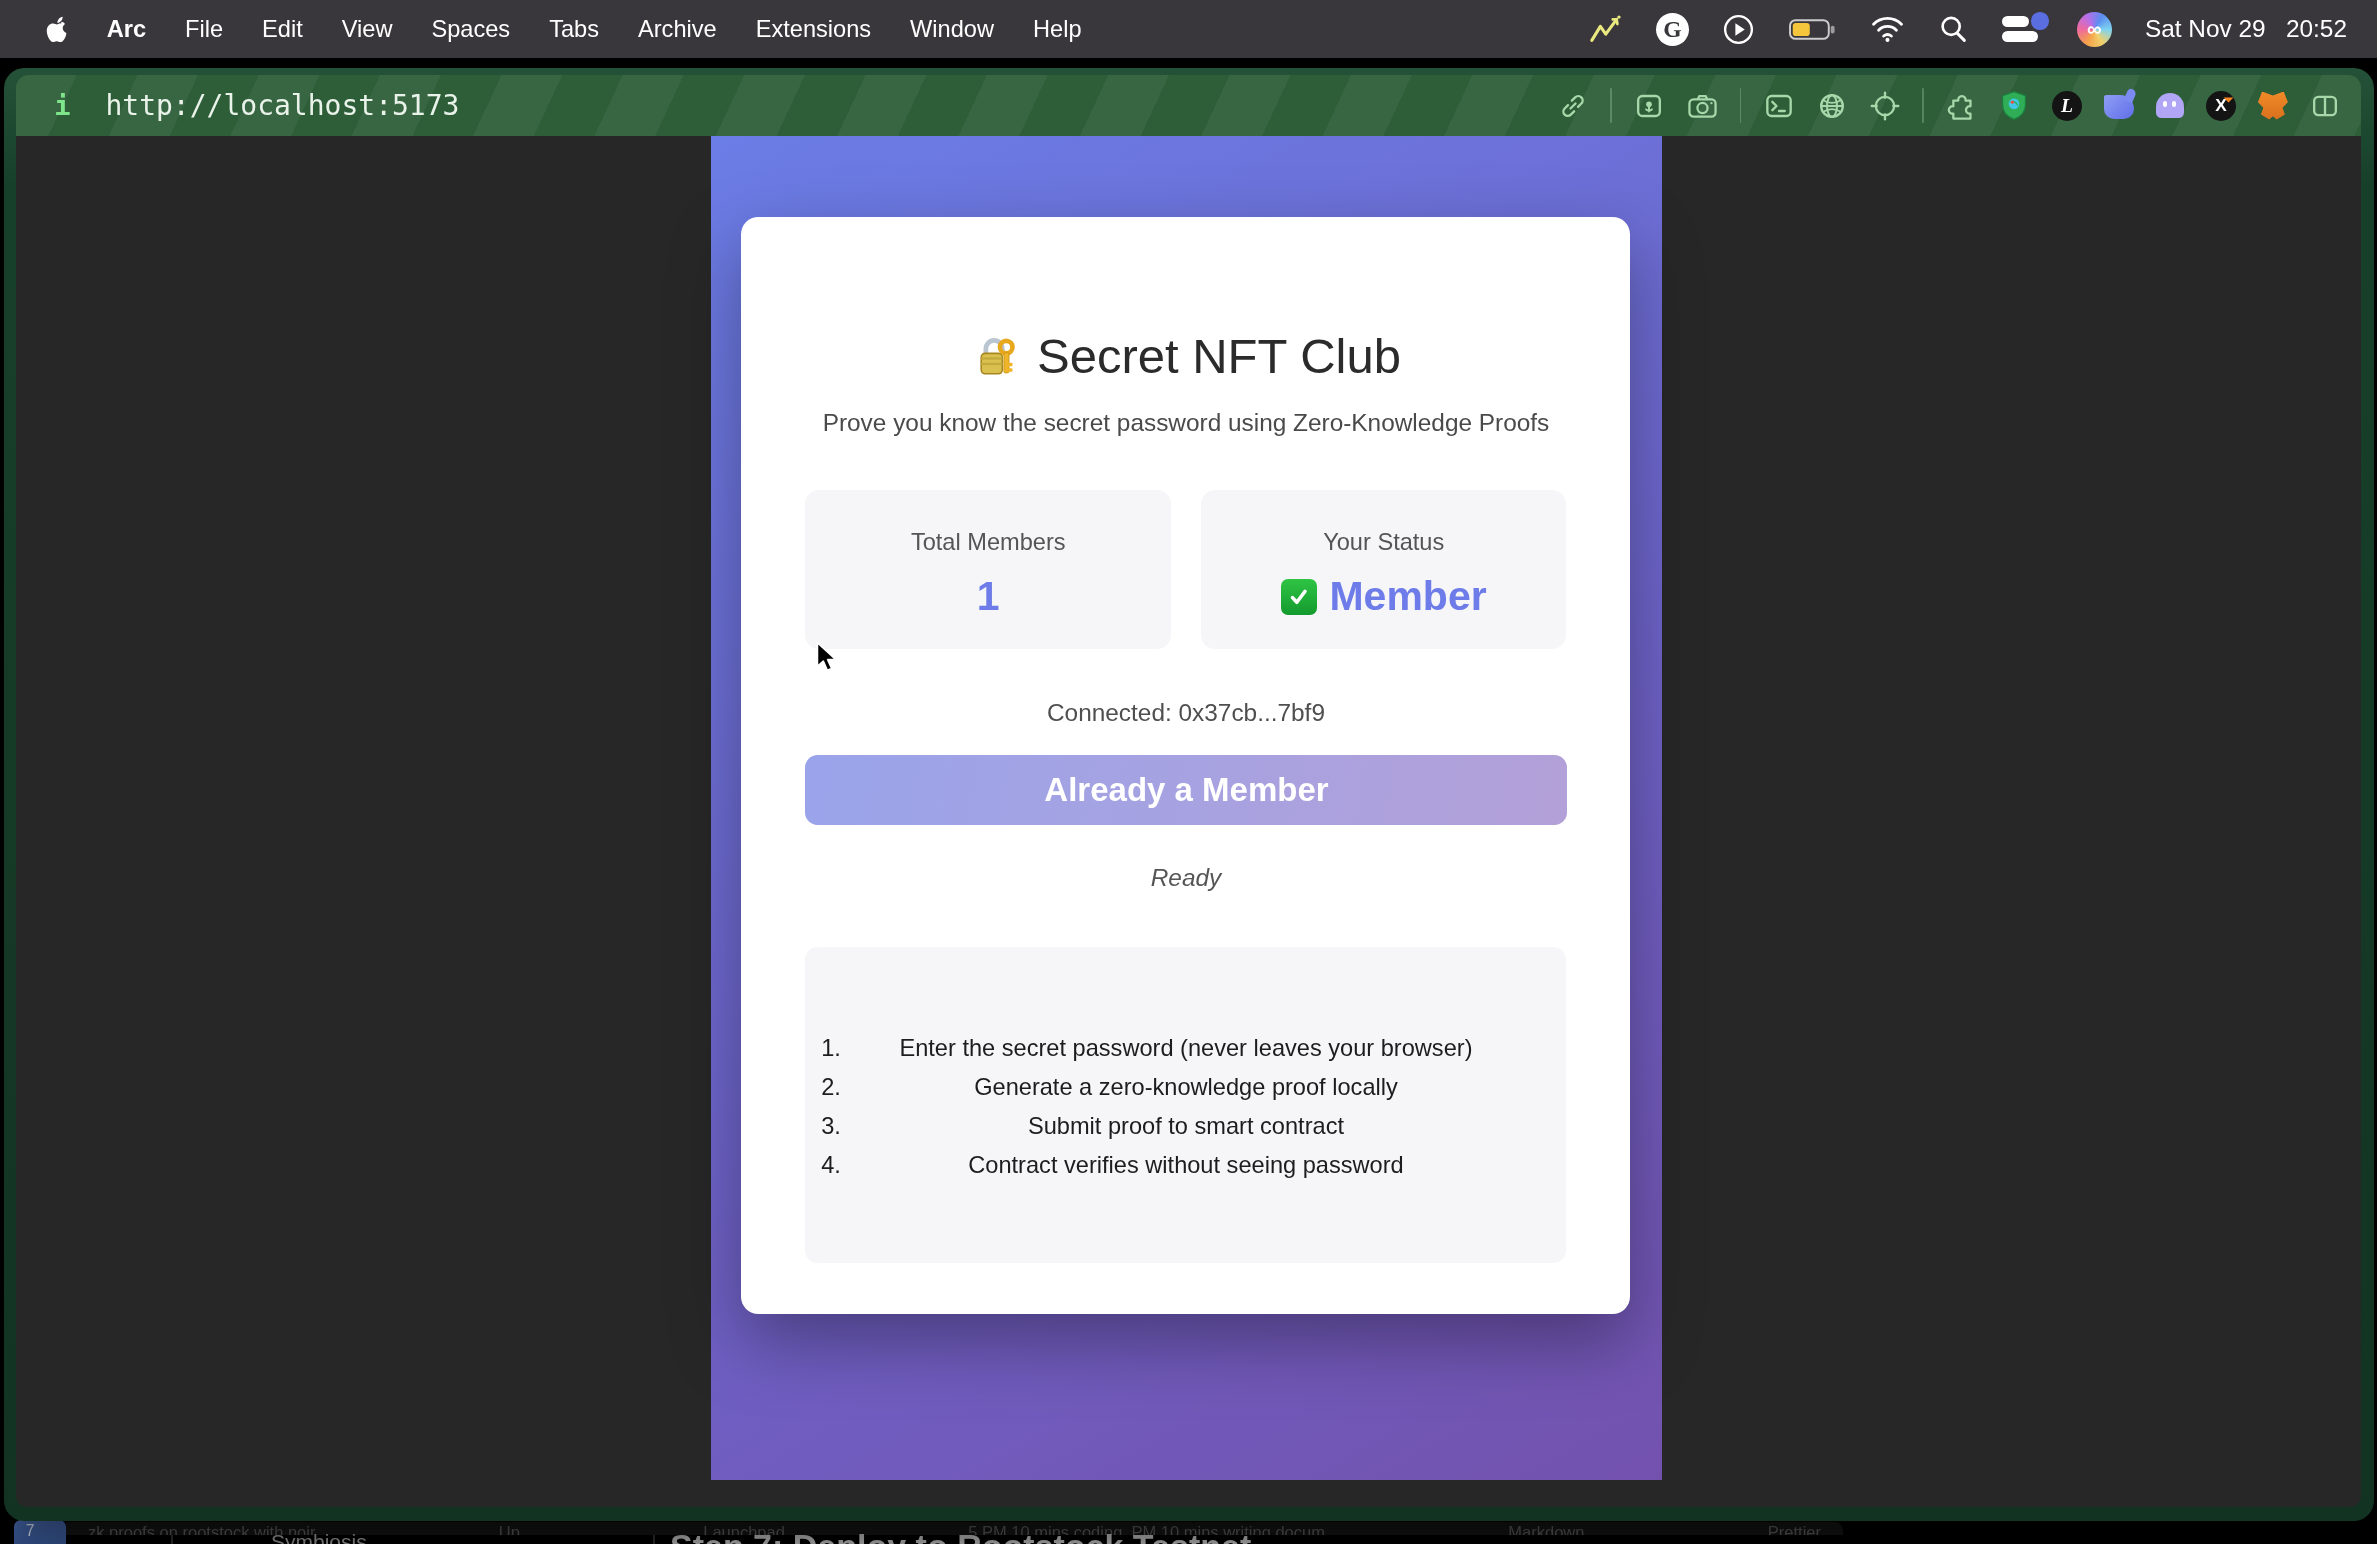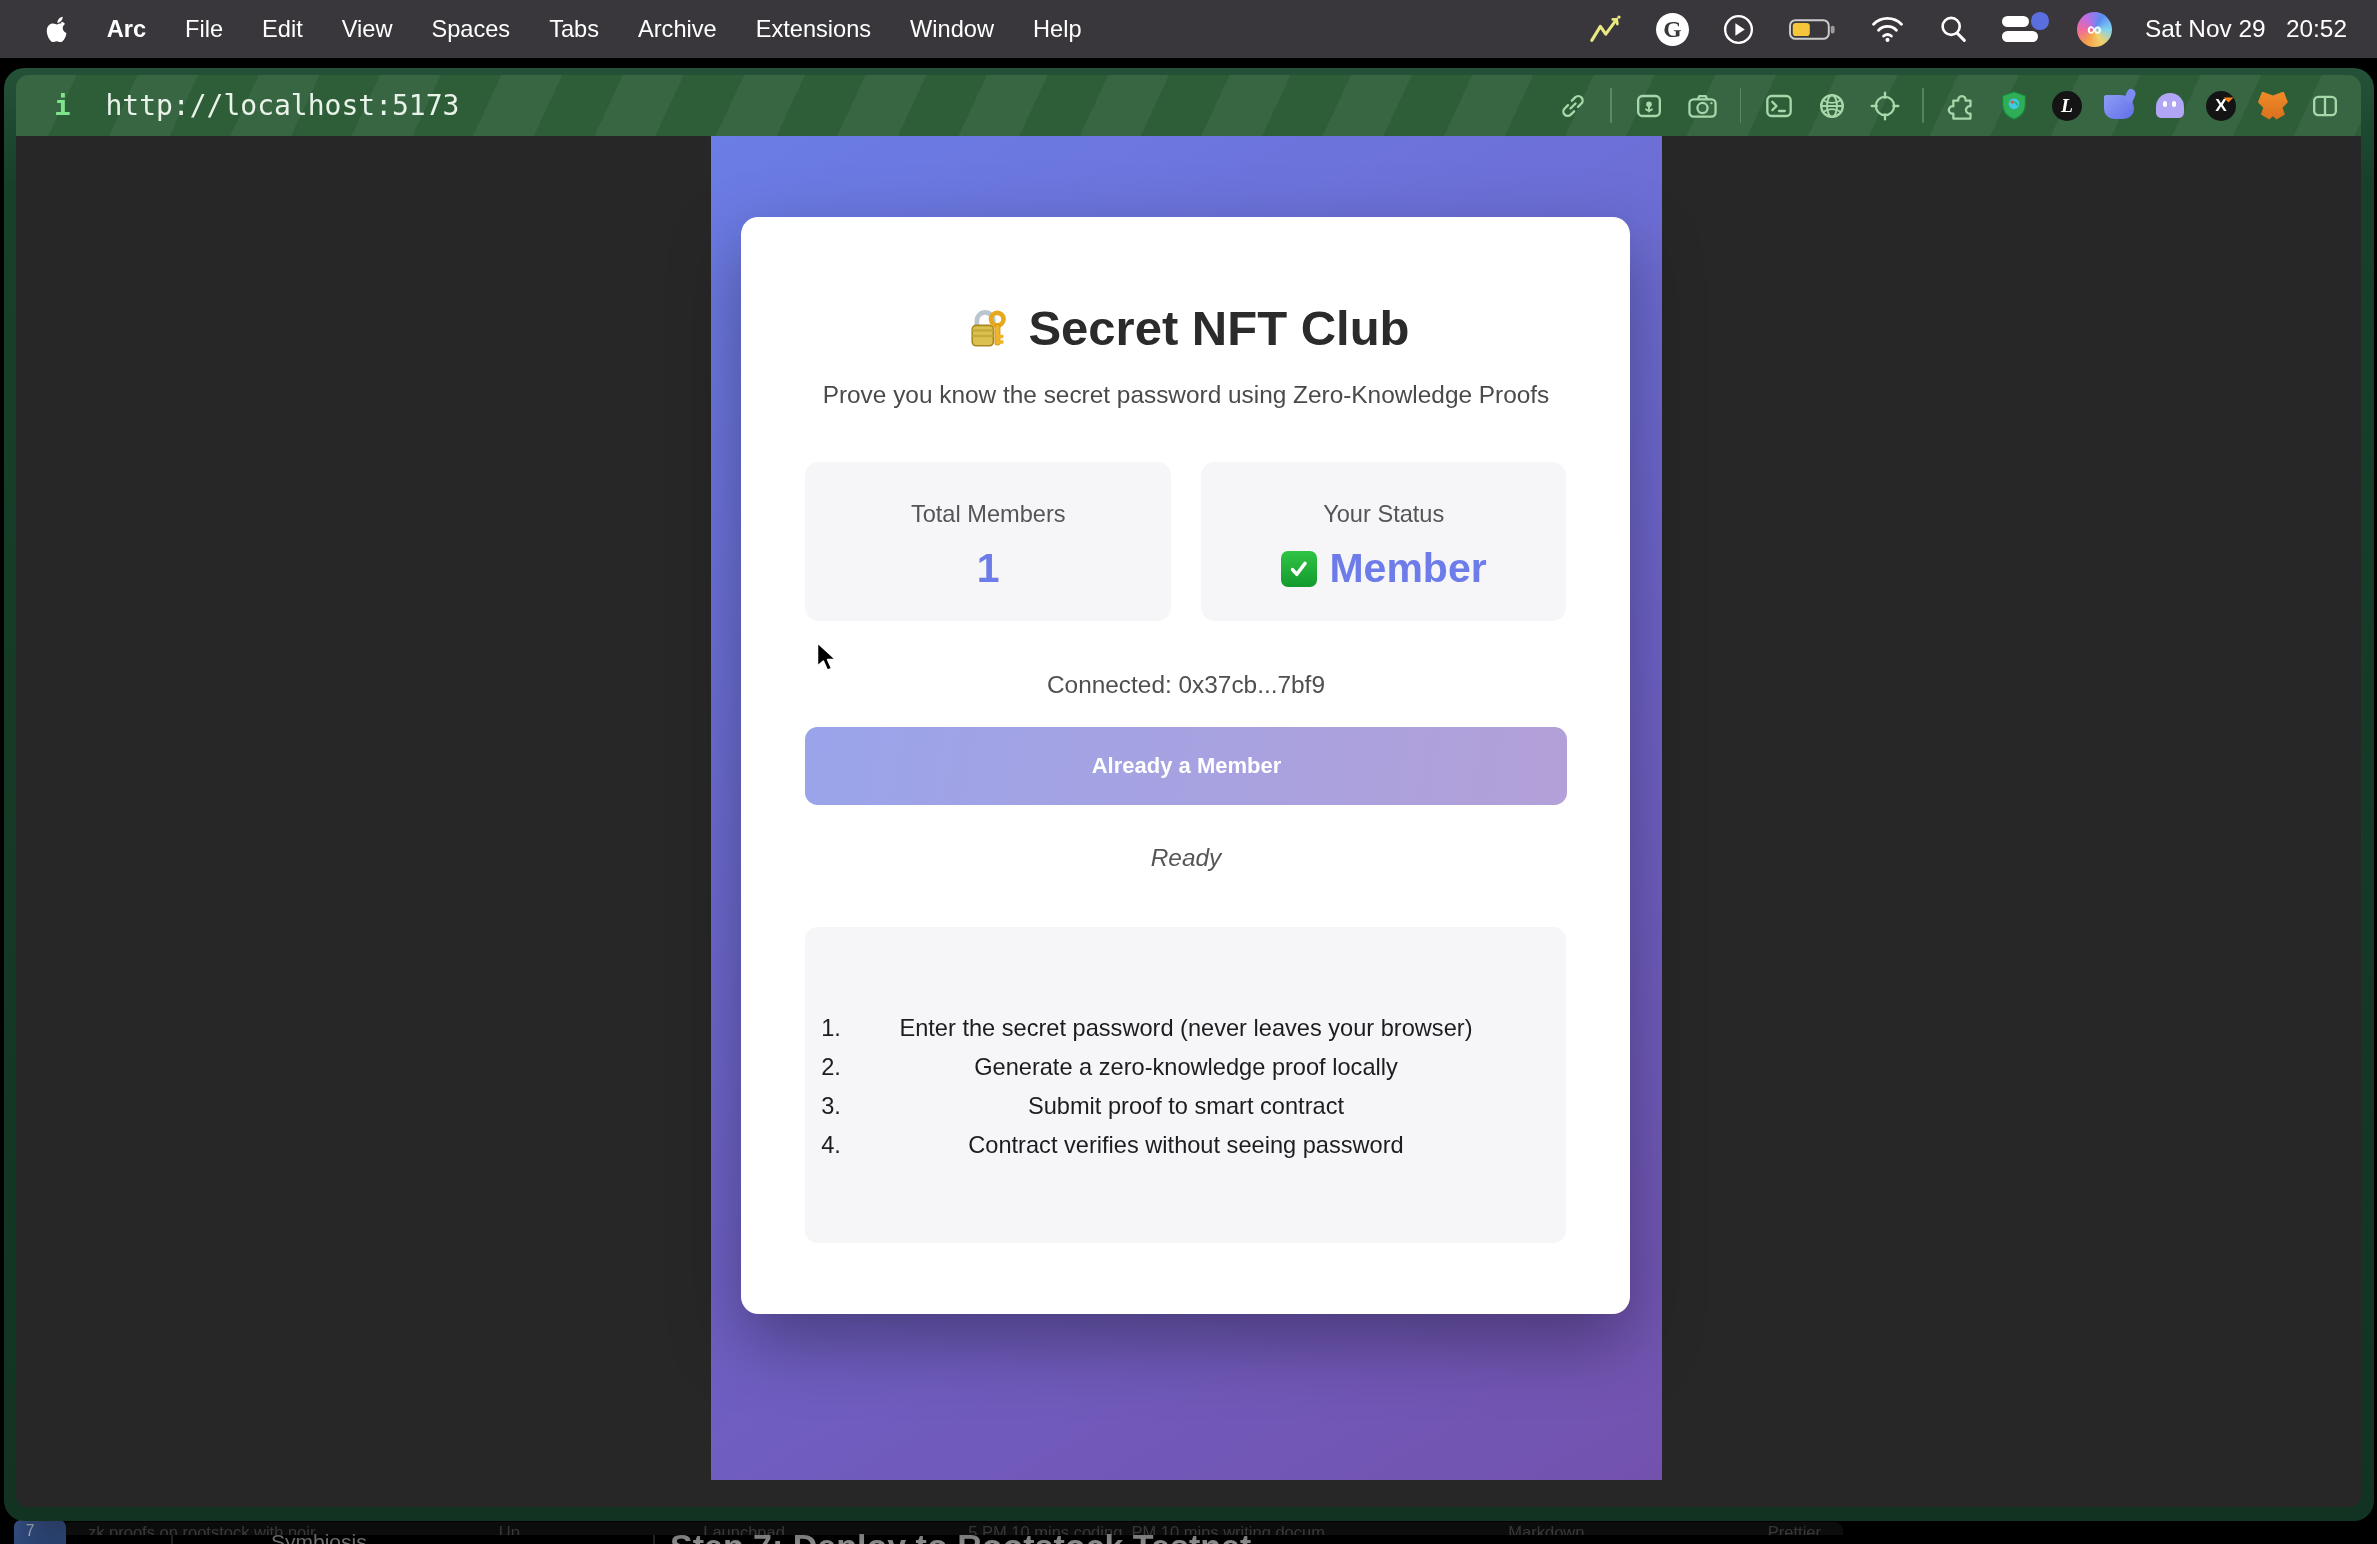--- a/index.html
+++ b/index.html
@@ -64,33 +64,33 @@
   .metamask{width:30px;height:28px;background:linear-gradient(180deg,#f08a28,#d9701d);
     clip-path:polygon(50% 14%,86% 0%,100% 38%,82% 58%,90% 82%,62% 100%,50% 88%,38% 100%,10% 82%,18% 58%,0% 38%,14% 0%);}
   .viewport{
     position:relative;height:1371px;background:#272727;border-radius:0 0 11px 11px;overflow:hidden;
   }
   
   .grad-col{position:absolute;left:695px;top:0;width:951px;height:1344px;
     background:linear-gradient(150deg,#6b7de6 0%,#6e63c9 55%,#7352ae 100%);}
   .card{position:absolute;left:30px;top:81px;width:889px;height:1097px;background:#fff;
     border-radius:17.3px;box-shadow:0 28px 71px rgba(0,0,0,0.35);text-align:center;box-sizing:border-box;}
-  .card-title{margin-top:83px;font-size:49px;font-weight:bold;color:#2b2b2b;
+  .card-title{margin-top:111px;font-size:49px;font-weight:normal;color:#2b2b2b;
     display:flex;align-items:center;justify-content:center;gap:19px;}
   .card-sub{margin-top:25px;font-size:24.4px;color:#4a4a4a;}
   .stats{display:flex;gap:30px;margin:53px 64px 0;}
   .stat{flex:1;background:#f6f6f8;border-radius:14px;height:159px;box-sizing:border-box;padding-top:39px;}
   .stat-label{font-size:23.6px;color:#555;}
   .stat-value{margin-top:17.3px;font-size:41px;font-weight:bold;color:#6d7ce8;
     display:flex;align-items:center;justify-content:center;gap:12.6px;}
   .check-box{width:36px;height:36px;border-radius:7px;background:linear-gradient(180deg,#2fc444,#149a2e);
     display:flex;align-items:center;justify-content:center;}
   .connected{margin-top:50px;font-size:24.4px;color:#4f4f4f;}
-  .cta-btn{display:block;margin:28px 64px 0;width:762px;height:78px;border:none;border-radius:12.6px;
-    background:linear-gradient(100deg,#9aa4ea 0%,#b3a0d8 100%);color:#fff;font-size:22px;font-weight:bold;
+  .cta-btn{display:block;margin:28px 64px 0;width:762px;height:70px;border:none;border-radius:12.6px;
+    background:linear-gradient(100deg,#9aa4ea 0%,#b3a0d8 100%);color:#fff;font-size:33px;font-weight:bold;
     font-family:"Liberation Sans",sans-serif;cursor:pointer;}
   .ready{margin-top:39px;font-style:italic;font-size:24.4px;color:#555;}
   .how-box{margin:55px 64px 0;background:#f6f6f8;border-radius:12.6px;height:316px;box-sizing:border-box;padding-top:52px;}
   .how-head{font-size:24.4px;font-weight:bold;color:#111;}
   .how-list{margin:30px 0 0;padding:0;list-style:none;}
   .how-list li{position:relative;font-size:23.6px;color:#1d1d1f;line-height:39px;}
   .how-num{position:absolute;left:15.7px;}
   
   .cursor{position:absolute;left:815px;top:641px;z-index:9;}
   

